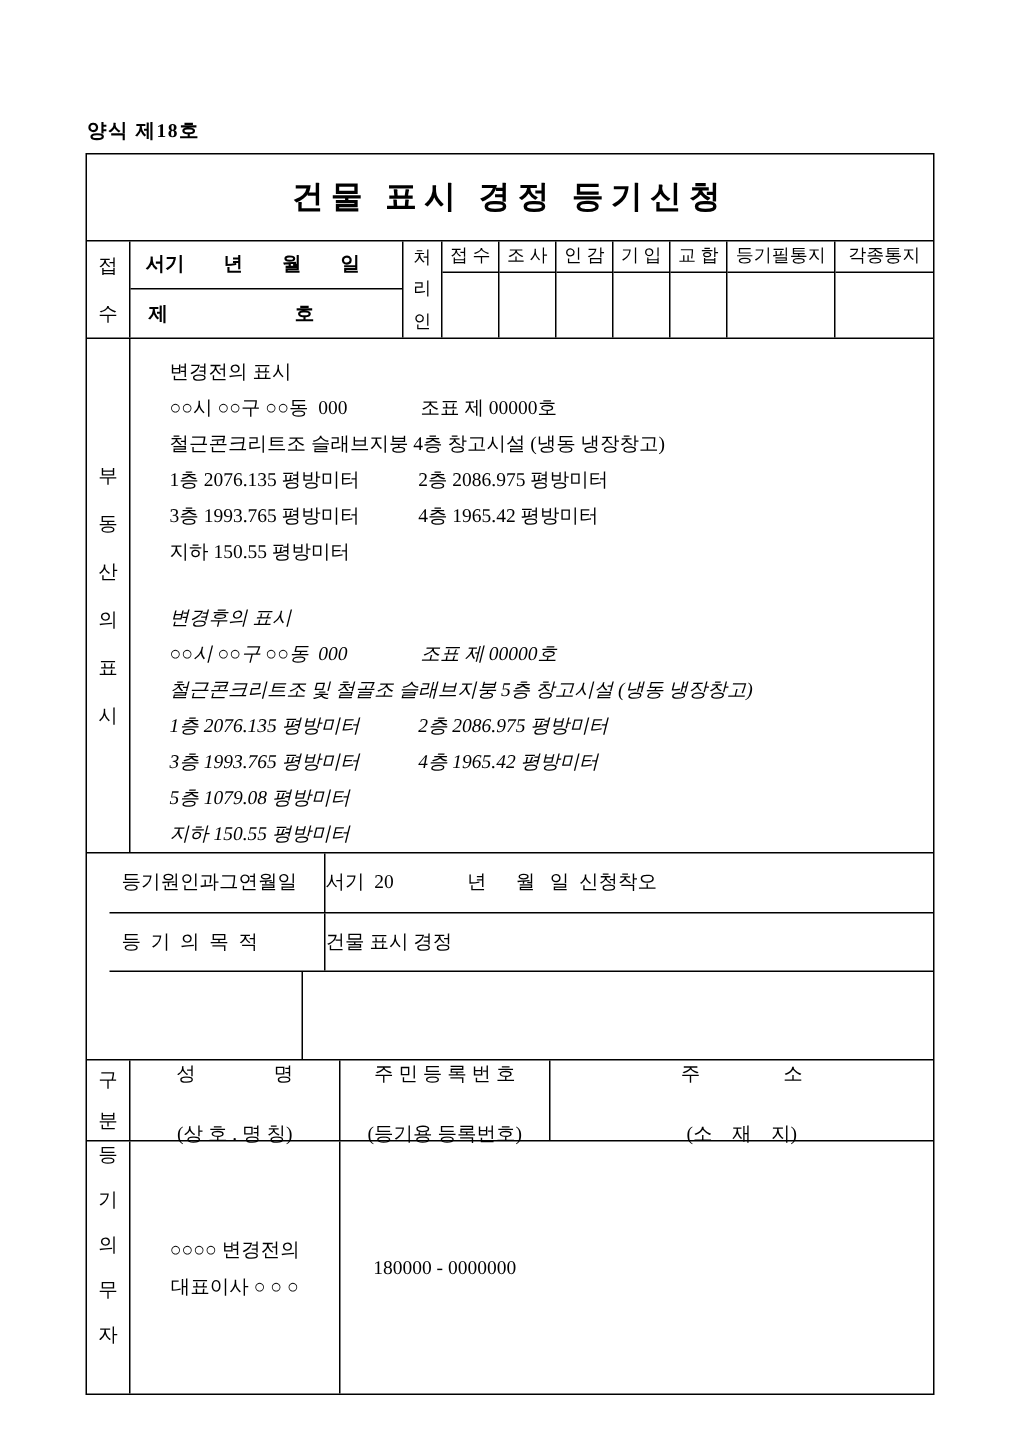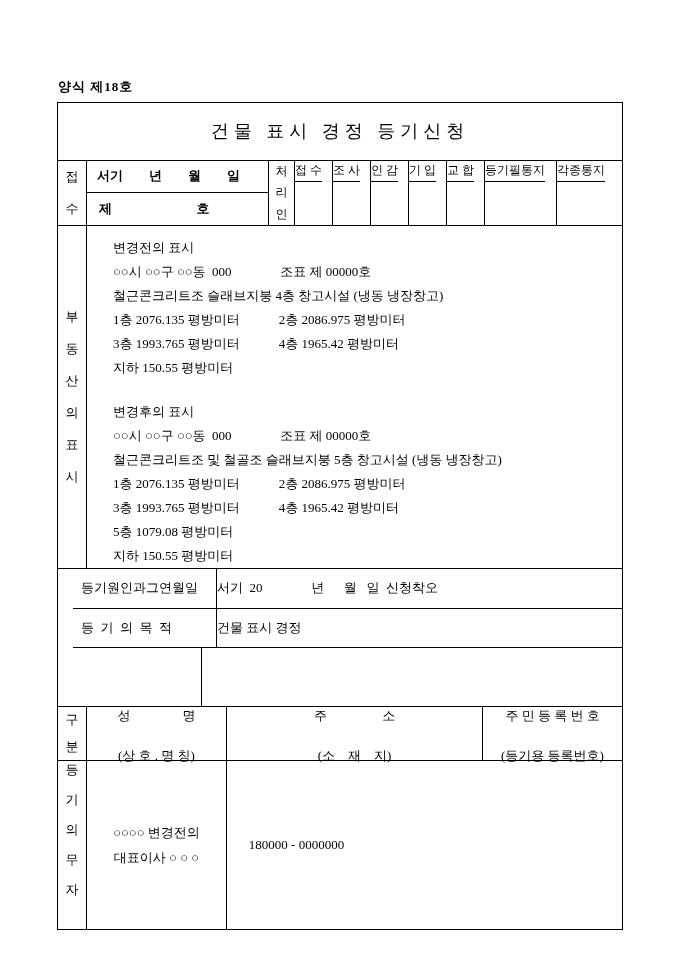--- a/index.html
+++ b/index.html
@@ -10,49 +10,49 @@
 
   .form-box { position:absolute; left:57px; top:102px; width:566px; height:828px; border:1.5px solid #000; display:flex; flex-direction:column; background:#fff; }
 
   .row { display:flex; border-bottom:1px solid #000; }
   .row:last-child { border-bottom:none; }
   .cell { border-left:1px solid #000; }
   .row > .first { border-left:none; }
 
   
   .title-row { height:58px; align-items:center; justify-content:center; }
-  .title { font-size:18px; font-weight:normal; letter-spacing:5px; white-space:pre; }
+  .title { font-size:21px; font-weight:bold; letter-spacing:5px; white-space:pre; }
 
   
   .reception-row { height:66px; }
   .col-recv { width:28px; }
   .col-date { width:182px; display:flex; flex-direction:column;font-weight:bold; }
   .date-top { flex:1; border-bottom:1px solid #000; display:flex; align-items:center; padding-left:10px; white-space:pre; }
   .date-bottom { flex:1; display:flex; align-items:center; padding-left:12px; white-space:pre; }
   .col-proc { width:26px; font-size:12px; }
   .stamps { flex:1; display:flex; }
-  .stamp-col { border-left:1px solid #000; display:flex; }
+  .stamp-col { border-left:1px solid #000; display:flex; flex-direction:column; }
   .stamp-col.n { width:38px; }
   .stamp-col.w1 { width:72px; }
   .stamp-col.w2 { flex:1; }
   .stamp-head { height:21px; border-bottom:1px solid #000; display:flex; align-items:center; justify-content:center; font-size:12px; white-space:pre; }
   .stamp-body { flex:1; }
 
   
   .vstack { display:flex; flex-direction:column; align-items:center; height:100%; }
   .vstack.spread { justify-content:space-around; }
   .vstack.mid { justify-content:center; gap:14px; }
   .vstack.mid5 { justify-content:center; gap:12px; padding-bottom:30px; }
 
   
   .property-row { height:345px; }
   .col-prop { width:28px; }
   .prop-content { flex:1; padding:10px 0 0 26px; }
   .prop-line { line-height:24px; min-height:24px; white-space:pre; }
-  .after-block { margin-top:20px; }
+  .after-block { margin-top:20px;font-style:italic; }
 
   
   .cause-row, .purpose-row { height:40px;margin-left:15px; }
   .row-label { width:143px; display:flex; align-items:center; padding-left:8px; white-space:pre; }
   .row-value { flex:1; display:flex; align-items:center; white-space:pre; }
   .gap-row { height:59px; }
   .gap-left { width:143px; }
   .gap-right { flex:1; }
 
   
@@ -174,27 +174,27 @@
     <div class="first col-div">
       <div class="vstack spread">
           <span>구</span>
           <span>분</span>
         </div>
     </div>
     <div class="cell col-name head-col">
       <div>성                명</div>
       <div>(상 호 . 명 칭)</div>
     </div>
+    <div class="cell col-regno head-col">
+      <div>주 민 등 록 번 호</div>
+      <div>(등기용 등록번호)</div>
+    </div>
     <div class="cell col-addr head-col">
       <div>주                 소</div>
       <div>(소    재    지)</div>
-    </div>
-    <div class="cell col-regno head-col">
-      <div>주 민 등 록 번 호</div>
-      <div>(등기용 등록번호)</div>
     </div>
   </div>
 
   <div class="row party-body-row">
     <div class="first col-div">
       <div class="vstack mid5">
           <span>등</span>
           <span>기</span>
           <span>의</span>
           <span>무</span>

